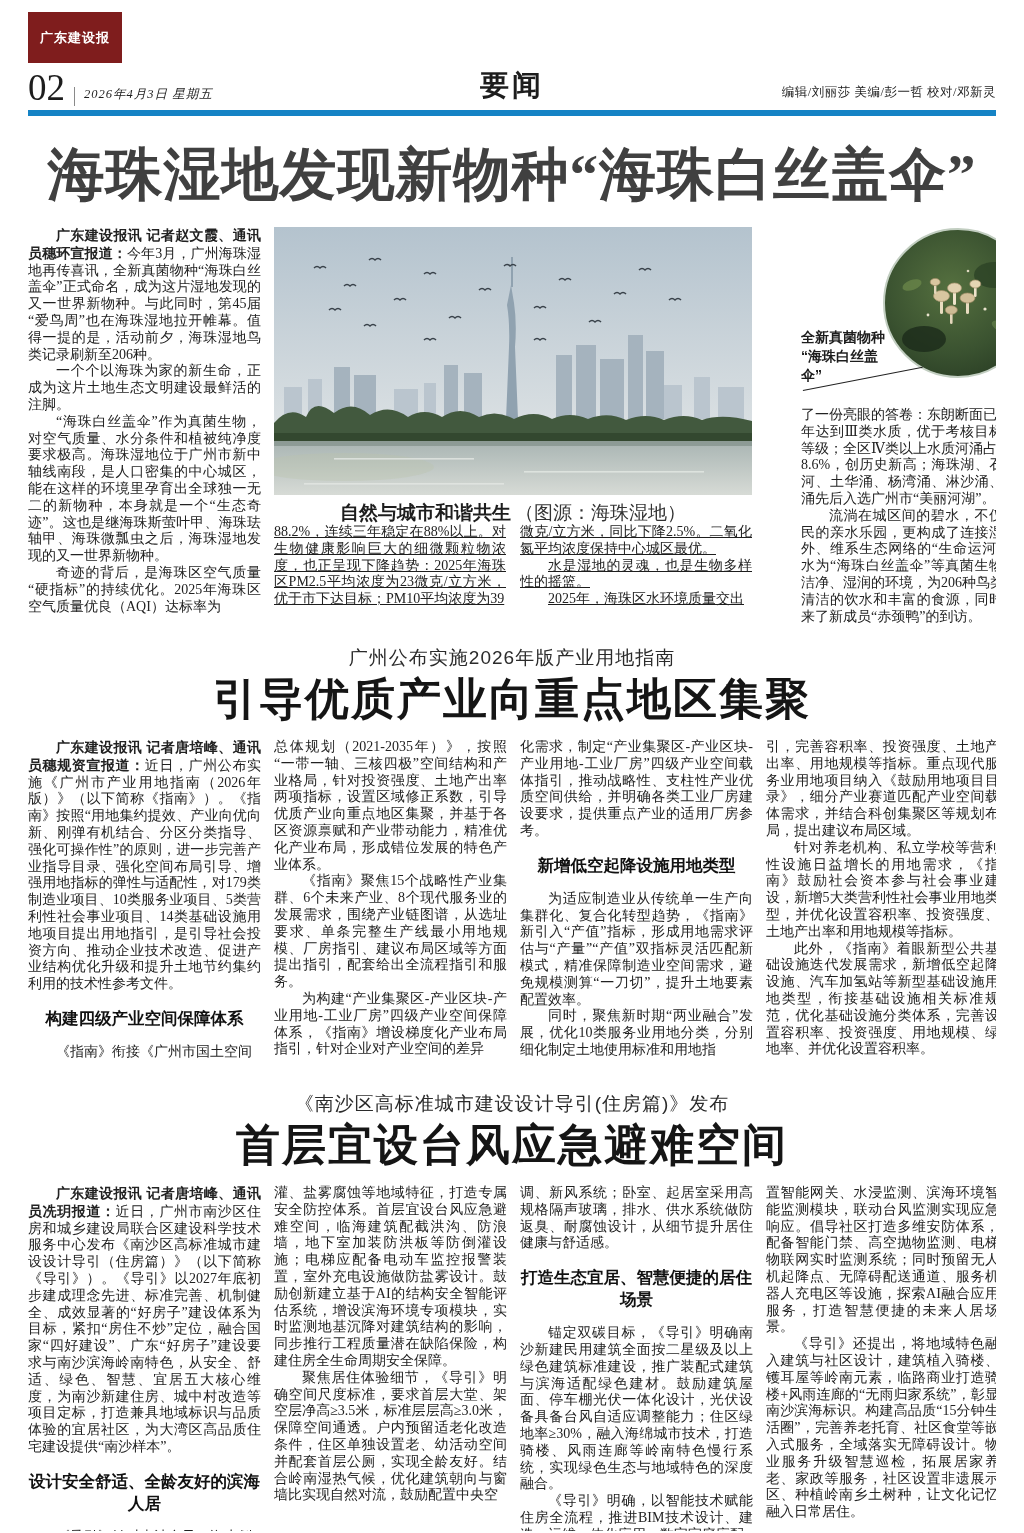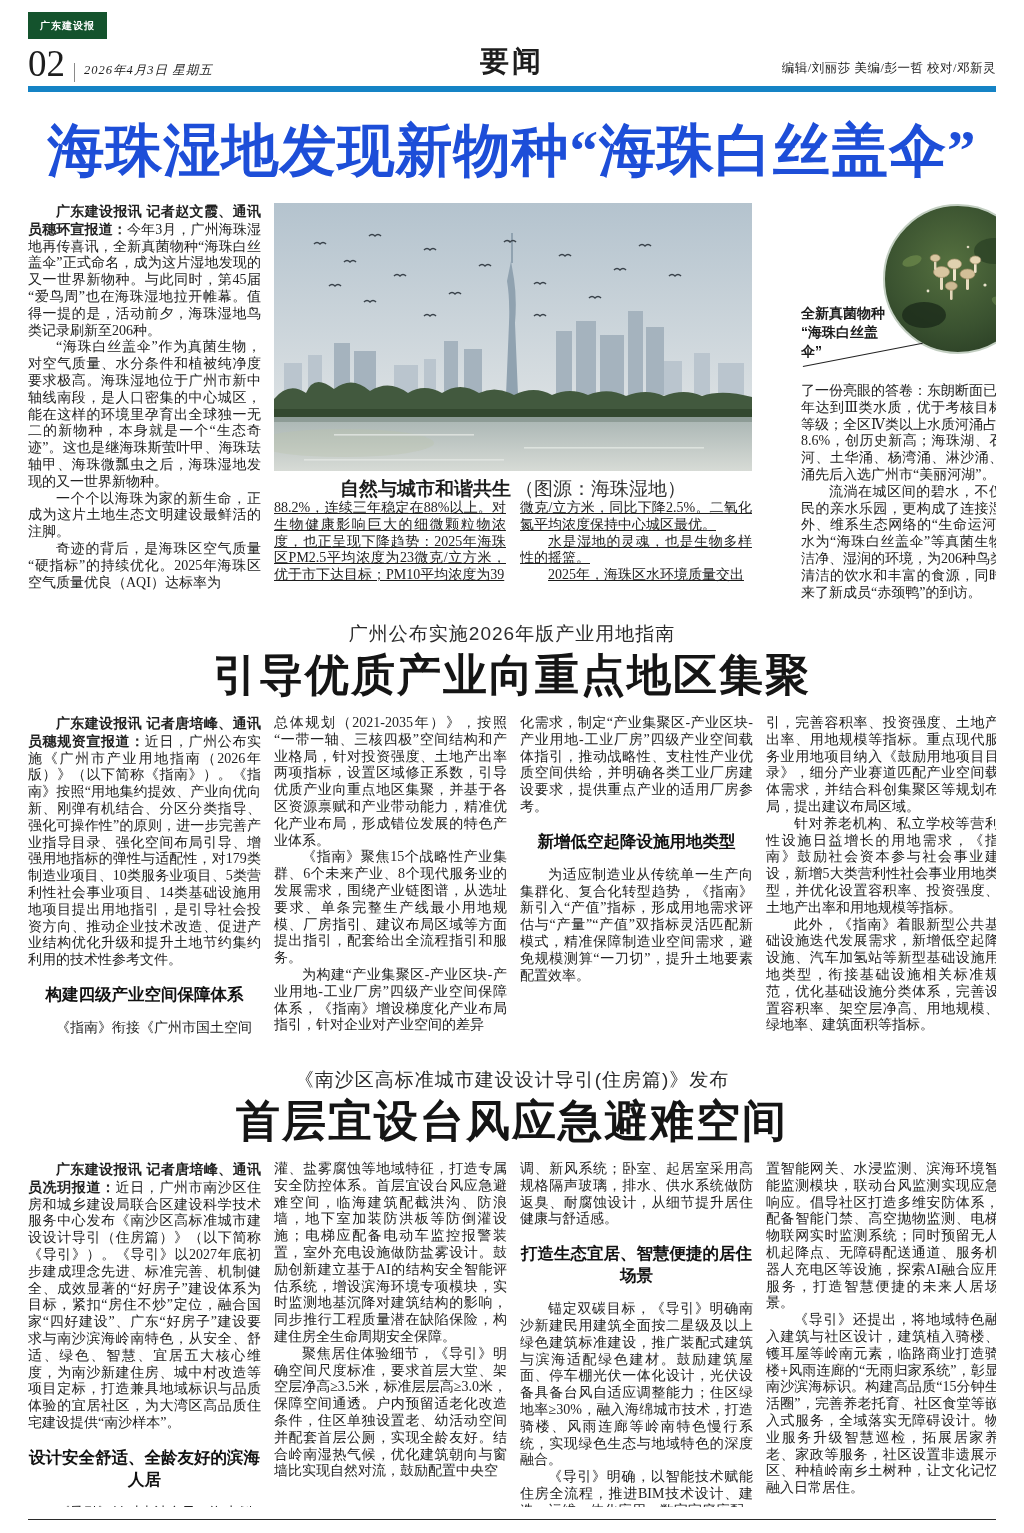--- a/index.html
+++ b/index.html
@@ -5,37 +5,37 @@
   html,body{margin:0;padding:0;}
   body{
     width:1024px;height:1533px;overflow:hidden;background:#ffffff;
     font-family:"Liberation Serif","DejaVu Serif",serif;color:#1d1d1d;
     -webkit-font-smoothing:antialiased;
   }
   .page{padding:0 28px;position:relative;}
   
   .header{padding-top:12px;}
   .masthead-box{
-    display:inline-block;background:#14532d;color:#fff;
+    display:inline-block;background:#7f1d1d;color:#fff;
     font-family:"Liberation Sans","DejaVu Sans",sans-serif;font-weight:bold;
-    font-size:10px;line-height:19px;padding:4px 12px;letter-spacing:1px;
+    font-size:13px;line-height:19px;padding:16px 12px;letter-spacing:1px;
   }
   .header-row{display:flex;align-items:flex-end;height:42px;position:relative;margin-top:1px;}
   .page-num{font-size:37px;line-height:36px;text-align:right;}
   .date-block{margin-left:9px;padding-left:9px;border-left:1px solid #8a8a8a;
     font-size:12.5px;padding-bottom:5px;line-height:14px;letter-spacing:1px;font-style:italic;}
   .section-title{position:absolute;left:50%;transform:translateX(-50%);bottom:0;
     font-family:"Liberation Sans","DejaVu Sans",sans-serif;font-weight:900;
     font-size:29px;letter-spacing:3px;}
   .staff{margin-left:auto;font-size:12.5px;padding-bottom:5px;letter-spacing:0.5px;}
   .blue-bar{height:6px;background:#1583c5;margin-top:4px;}
   
   .headline-xl{
     text-align:center;font-size:57px;font-weight:bold;letter-spacing:1px;
-    line-height:64px;margin:27px 0 20px 0;color:#1d4ed8;
+    line-height:64px;margin:27px 0 20px 0;color:#404040;
     font-stretch:condensed;white-space:nowrap;
   }
   .kicker{text-align:center;font-family:"Liberation Sans","DejaVu Sans",sans-serif;
     font-size:19px;color:#2b2b2b;letter-spacing:1px;margin:0 0 4px 0;}
   .headline-lg{text-align:center;font-size:44px;font-weight:bold;letter-spacing:2px;
     line-height:50px;margin:0 0 14px 0;color:#151515;white-space:nowrap;}
   
   .para{margin:0;text-align:justify;font-size:14px;line-height:16.8px;color:#222;
     word-break:break-all;}
   .indent{text-indent:2em;}
@@ -83,22 +83,22 @@
       <span class="staff">编辑/刘丽莎 美编/彭一哲 校对/邓新灵</span>
     </div>
     <div class="blue-bar"></div>
   </div>
 
   <div class="headline-xl">海珠湿地发现新物种“海珠白丝盖伞”</div>
 
   <div class="a1">
     <div class="a1-col1">
       <p class="para indent"><span class="lead">广东建设报讯 记者赵文霞、通讯员穗环宣报道：</span><span>今年3月，广州海珠湿地再传喜讯，全新真菌物种“海珠白丝盖伞”正式命名，成为这片湿地发现的又一世界新物种。与此同时，第45届“爱鸟周”也在海珠湿地拉开帷幕。值得一提的是，活动前夕，海珠湿地鸟类记录刷新至206种。</span></p>
+      <p class="para indent">一个个以海珠为家的新生命，正成为这片土地生态文明建设最鲜活的注脚。</p>
       <p class="para indent">“海珠白丝盖伞”作为真菌生物，对空气质量、水分条件和植被纯净度要求极高。海珠湿地位于广州市新中轴线南段，是人口密集的中心城区，能在这样的环境里孕育出全球独一无二的新物种，本身就是一个“生态奇迹”。这也是继海珠斯萤叶甲、海珠珐轴甲、海珠微瓢虫之后，海珠湿地发现的又一世界新物种。</p>
-      <p class="para indent">一个个以海珠为家的新生命，正成为这片土地生态文明建设最鲜活的注脚。</p>
       <p class="para indent">奇迹的背后，是海珠区空气质量“硬指标”的持续优化。2025年海珠区空气质量优良（AQI）达标率为</p>
     </div>
 
     <div class="a1-mid">
       <div class="photo-wrap">
         <svg viewBox="0 0 478 268" width="478" height="268" preserveAspectRatio="none">
           <defs>
             <linearGradient id="sky" x1="0" y1="0" x2="0" y2="1">
               <stop offset="0" stop-color="#b4c3ce"></stop>
                 <stop offset="1" stop-color="#dde2e4"></stop>
@@ -236,25 +236,26 @@
     </div>
     <div>
       <p class="para">总体规划（2021-2035年）》，按照“一带一轴、三核四极”空间结构和产业格局，针对投资强度、土地产出率两项指标，设置区域修正系数，引导优质产业向重点地区集聚，并基于各区资源禀赋和产业带动能力，精准优化产业布局，形成错位发展的特色产业体系。</p>
       <p class="para indent">《指南》聚焦15个战略性产业集群、6个未来产业、8个现代服务业的发展需求，围绕产业链图谱，从选址要求、单条完整生产线最小用地规模、厂房指引、建议布局区域等方面提出指引，配套给出全流程指引和服务。</p>
       <p class="para indent">为构建“产业集聚区-产业区块-产业用地-工业厂房”四级产业空间保障体系，《指南》增设梯度化产业布局指引，针对企业对产业空间的差异</p>
     </div>
     <div>
       <p class="para">化需求，制定“产业集聚区-产业区块-产业用地-工业厂房”四级产业空间载体指引，推动战略性、支柱性产业优质空间供给，并明确各类工业厂房建设要求，提供重点产业的适用厂房参考。</p>
       <div class="subhead">新增低空起降设施用地类型</div>
       <p class="para indent">为适应制造业从传统单一生产向集群化、复合化转型趋势，《指南》新引入“产值”指标，形成用地需求评估与“产量”“产值”双指标灵活匹配新模式，精准保障制造业空间需求，避免规模测算“一刀切”，提升土地要素配置效率。</p>
+      <p class="para indent">同时，聚焦新时期“两业融合”发展，优化10类服务业用地分类，分别细化制定土地使用标准和用地指</p>
     </div>
     <div>
       <p class="para">引，完善容积率、投资强度、土地产出率、用地规模等指标。重点现代服务业用地项目纳入《鼓励用地项目目录》，细分产业赛道匹配产业空间载体需求，并结合科创集聚区等规划布局，提出建议布局区域。</p>
       <p class="para indent">针对养老机构、私立学校等营利性设施日益增长的用地需求，《指南》鼓励社会资本参与社会事业建设，新增5大类营利性社会事业用地类型，并优化设置容积率、投资强度、土地产出率和用地规模等指标。</p>
-      <p class="para indent">此外，《指南》着眼新型公共基础设施迭代发展需求，新增低空起降设施、汽车加氢站等新型基础设施用地类型，衔接基础设施相关标准规范，优化基础设施分类体系，完善设置容积率、架空层净高、用地规模、绿地率、建筑面积等指标。</p>
+      <p class="para indent">此外，《指南》着眼新型公共基础设施迭代发展需求，新增低空起降设施、汽车加氢站等新型基础设施用地类型，衔接基础设施相关标准规范，优化基础设施分类体系，完善设置容积率、投资强度、用地规模、绿地率、并优化设置容积率。</p>
     </div>
   </div>
 
   <div class="section-gap-b"></div>
 
   <div class="kicker">《南沙区高标准城市建设设计导引(住房篇)》发布</div>
   <div class="headline-lg">首层宜设台风应急避难空间</div>
 
   <div class="cols4 a3-body">
     <div>

